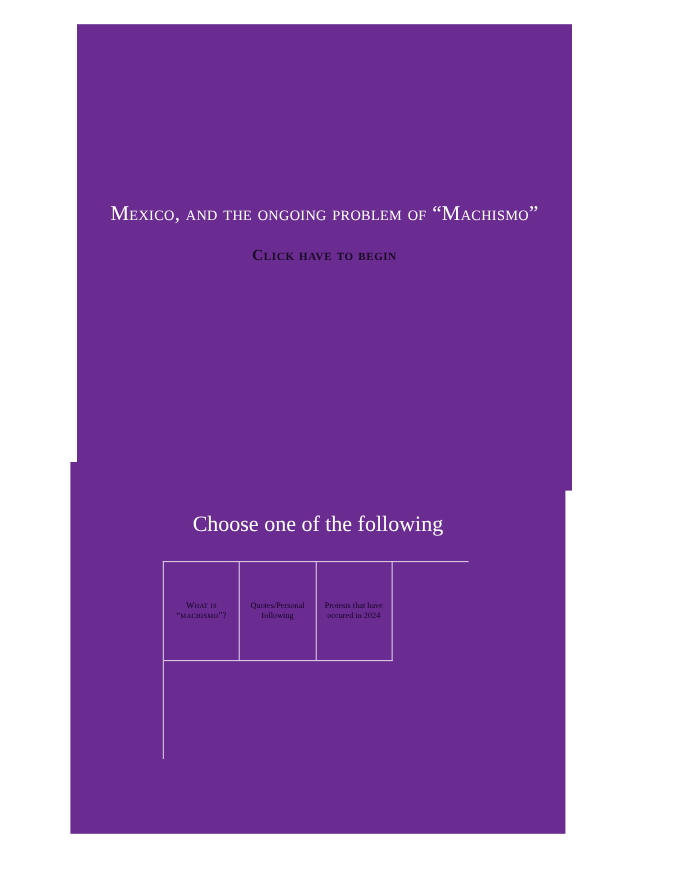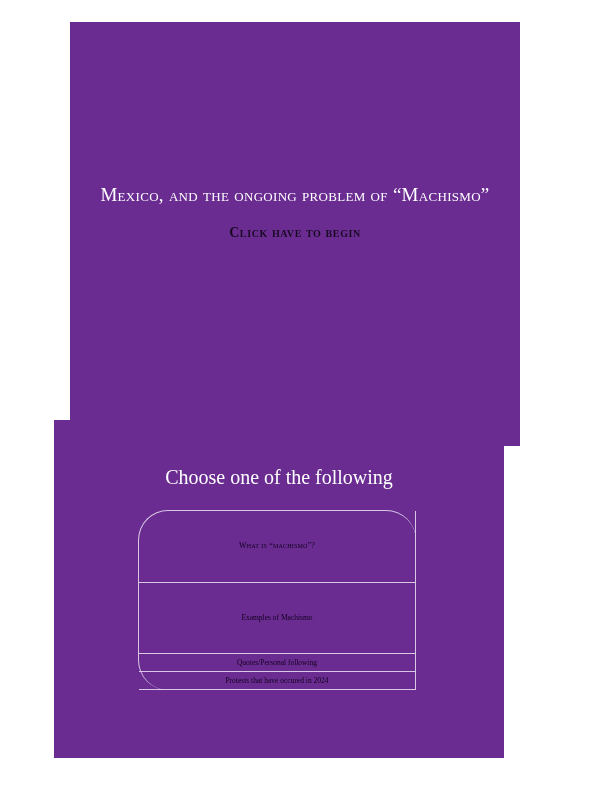--- a/index.html
+++ b/index.html
@@ -60,21 +60,21 @@
     color: #1a0b24;
     font-family: "Liberation Serif", serif;
     font-size: 14px;
     font-weight: bold;
     font-variant: small-caps;
     letter-spacing: 0.6px;
   }
 
   
   .slide-menu {
-    left: 54px;
+    left: 64px;
     top: 420px;
     width: 450px;
     height: 338px;
   }
 
   .slide2-heading {
     position: absolute;
     left: 0;
     top: 46px;
     width: 450px;
@@ -84,26 +84,25 @@
     font-size: 20px;
   }
 
   .menu-grid {
     position: absolute;
     left: 84px;
     top: 90px;
     width: 278px;
     height: 180px;
     display: grid;
-    grid-template-columns: 1fr;
+    grid-template-columns: 1fr 1fr 1fr 1fr;
     grid-template-rows: 1fr 1fr;
     border-left: 1px solid #d8c8e6;
     border-top: 1px solid #d8c8e6;
     box-sizing: border-box;
-    border-radius: 30px;
   }
 
   .menu-cell {
     border-right: 1px solid #d8c8e6;
     border-bottom: 1px solid #d8c8e6;
     box-sizing: border-box;
     display: flex;
     align-items: center;
     justify-content: center;
     text-align: center;
@@ -128,19 +127,18 @@
   <div class="slide slide-title">
     <div class="slide1-heading">Mexico, and the ongoing problem of “Machismo”</div>
     <div class="slide1-sub">Click have to begin</div>
   </div>
 
   <div class="slide slide-menu">
     <div class="slide2-heading">Choose one of the following</div>
 
     <div class="menu-grid">
       <div class="menu-cell smallcaps">What is “machismo”?</div>
-      <div class="menu-cell">Examples of Machismo</div>
       <div class="menu-cell">Quotes/Personal following</div>
       <div class="menu-cell">Protests that have occured in 2024</div>
     </div>
   </div>
 
 </div>
 
 </body></html>

